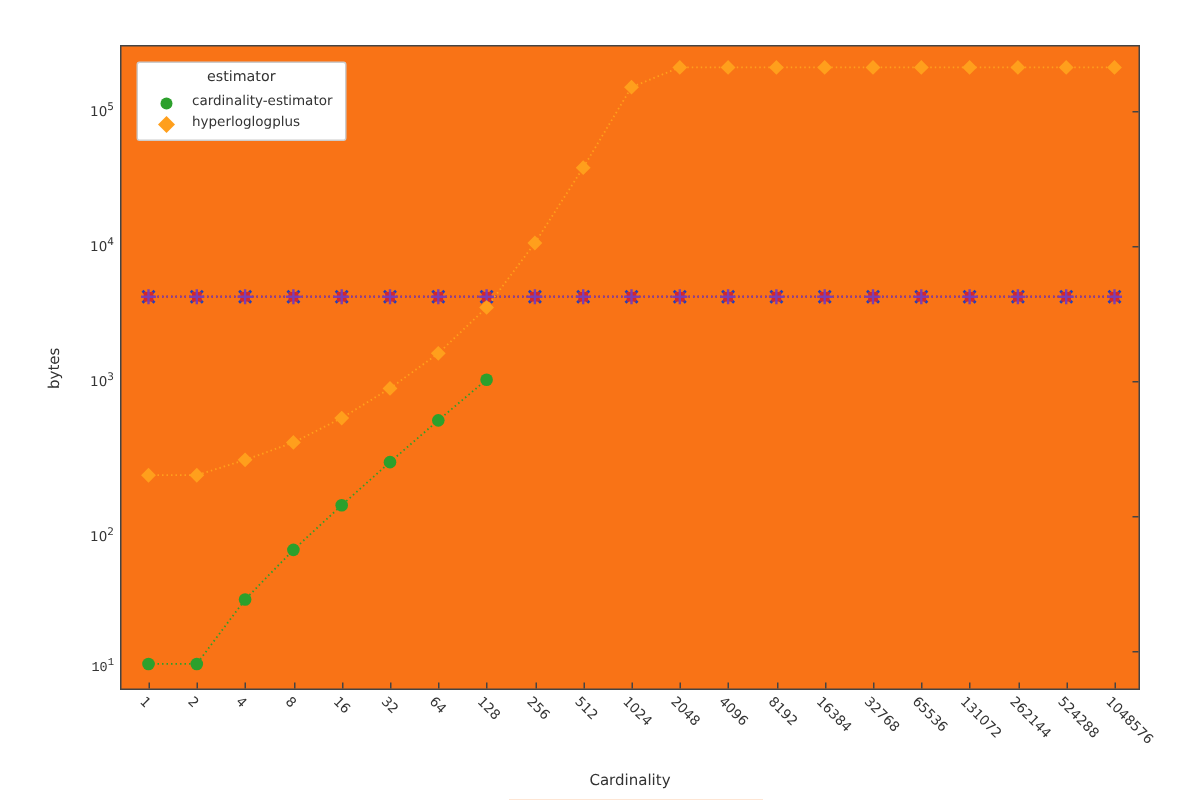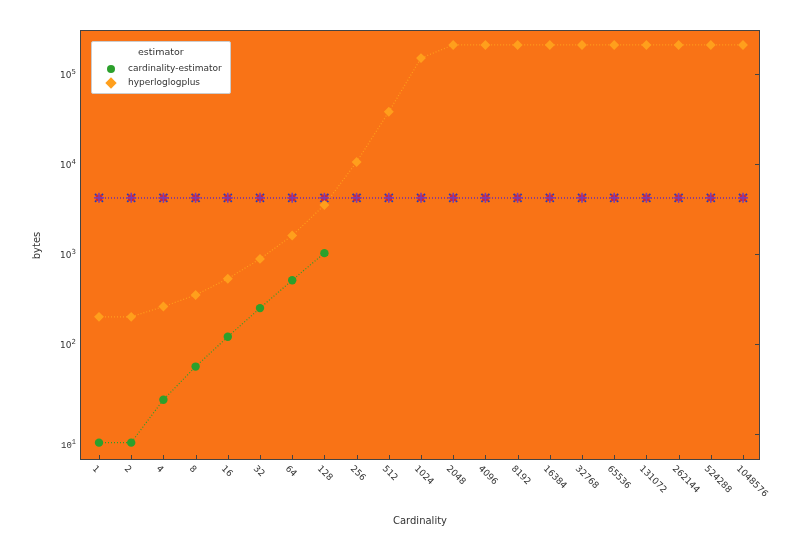--- a/index.html
+++ b/index.html
@@ -407,21 +407,21 @@
       <div class="legend-row">
         <span class="legend-marker">
             <span class="mk-diamond"></span>
           </span>
         <span class="legend-label">hyperloglogplus</span>
       </div>
     </div>
   <div class="ytick-line" style="top: 402.909px;"></div>
       <div class="ytick-label" style="top: 413px; font-family: Liberation Mono, monospace;">10<sup>1</sup></div>
       <div class="ytick-line" style="top: 312.916px;"></div>
-      <div class="ytick-label" style="top: 313px;">10<sup>2</sup></div>
+      <div class="ytick-label" style="top: 326px;">10<sup>2</sup></div>
       <div class="ytick-line" style="top: 222.923px;"></div>
       <div class="ytick-label" style="top: 222.923px;">10<sup>3</sup></div>
       <div class="ytick-line" style="top: 132.931px;"></div>
       <div class="ytick-label" style="top: 132.931px;">10<sup>4</sup></div>
       <div class="ytick-line" style="top: 42.9376px;"></div>
       <div class="ytick-label" style="top: 42.9376px; text-align: right;">10<sup>5</sup></div>
       <div class="xtick-line" style="left: 18px;"></div>
       <div class="xtick-label" style="left: 21px;">1</div>
       <div class="xtick-line" style="left: 50.2px;"></div>
       <div class="xtick-label" style="left: 53.2px;">2</div>

